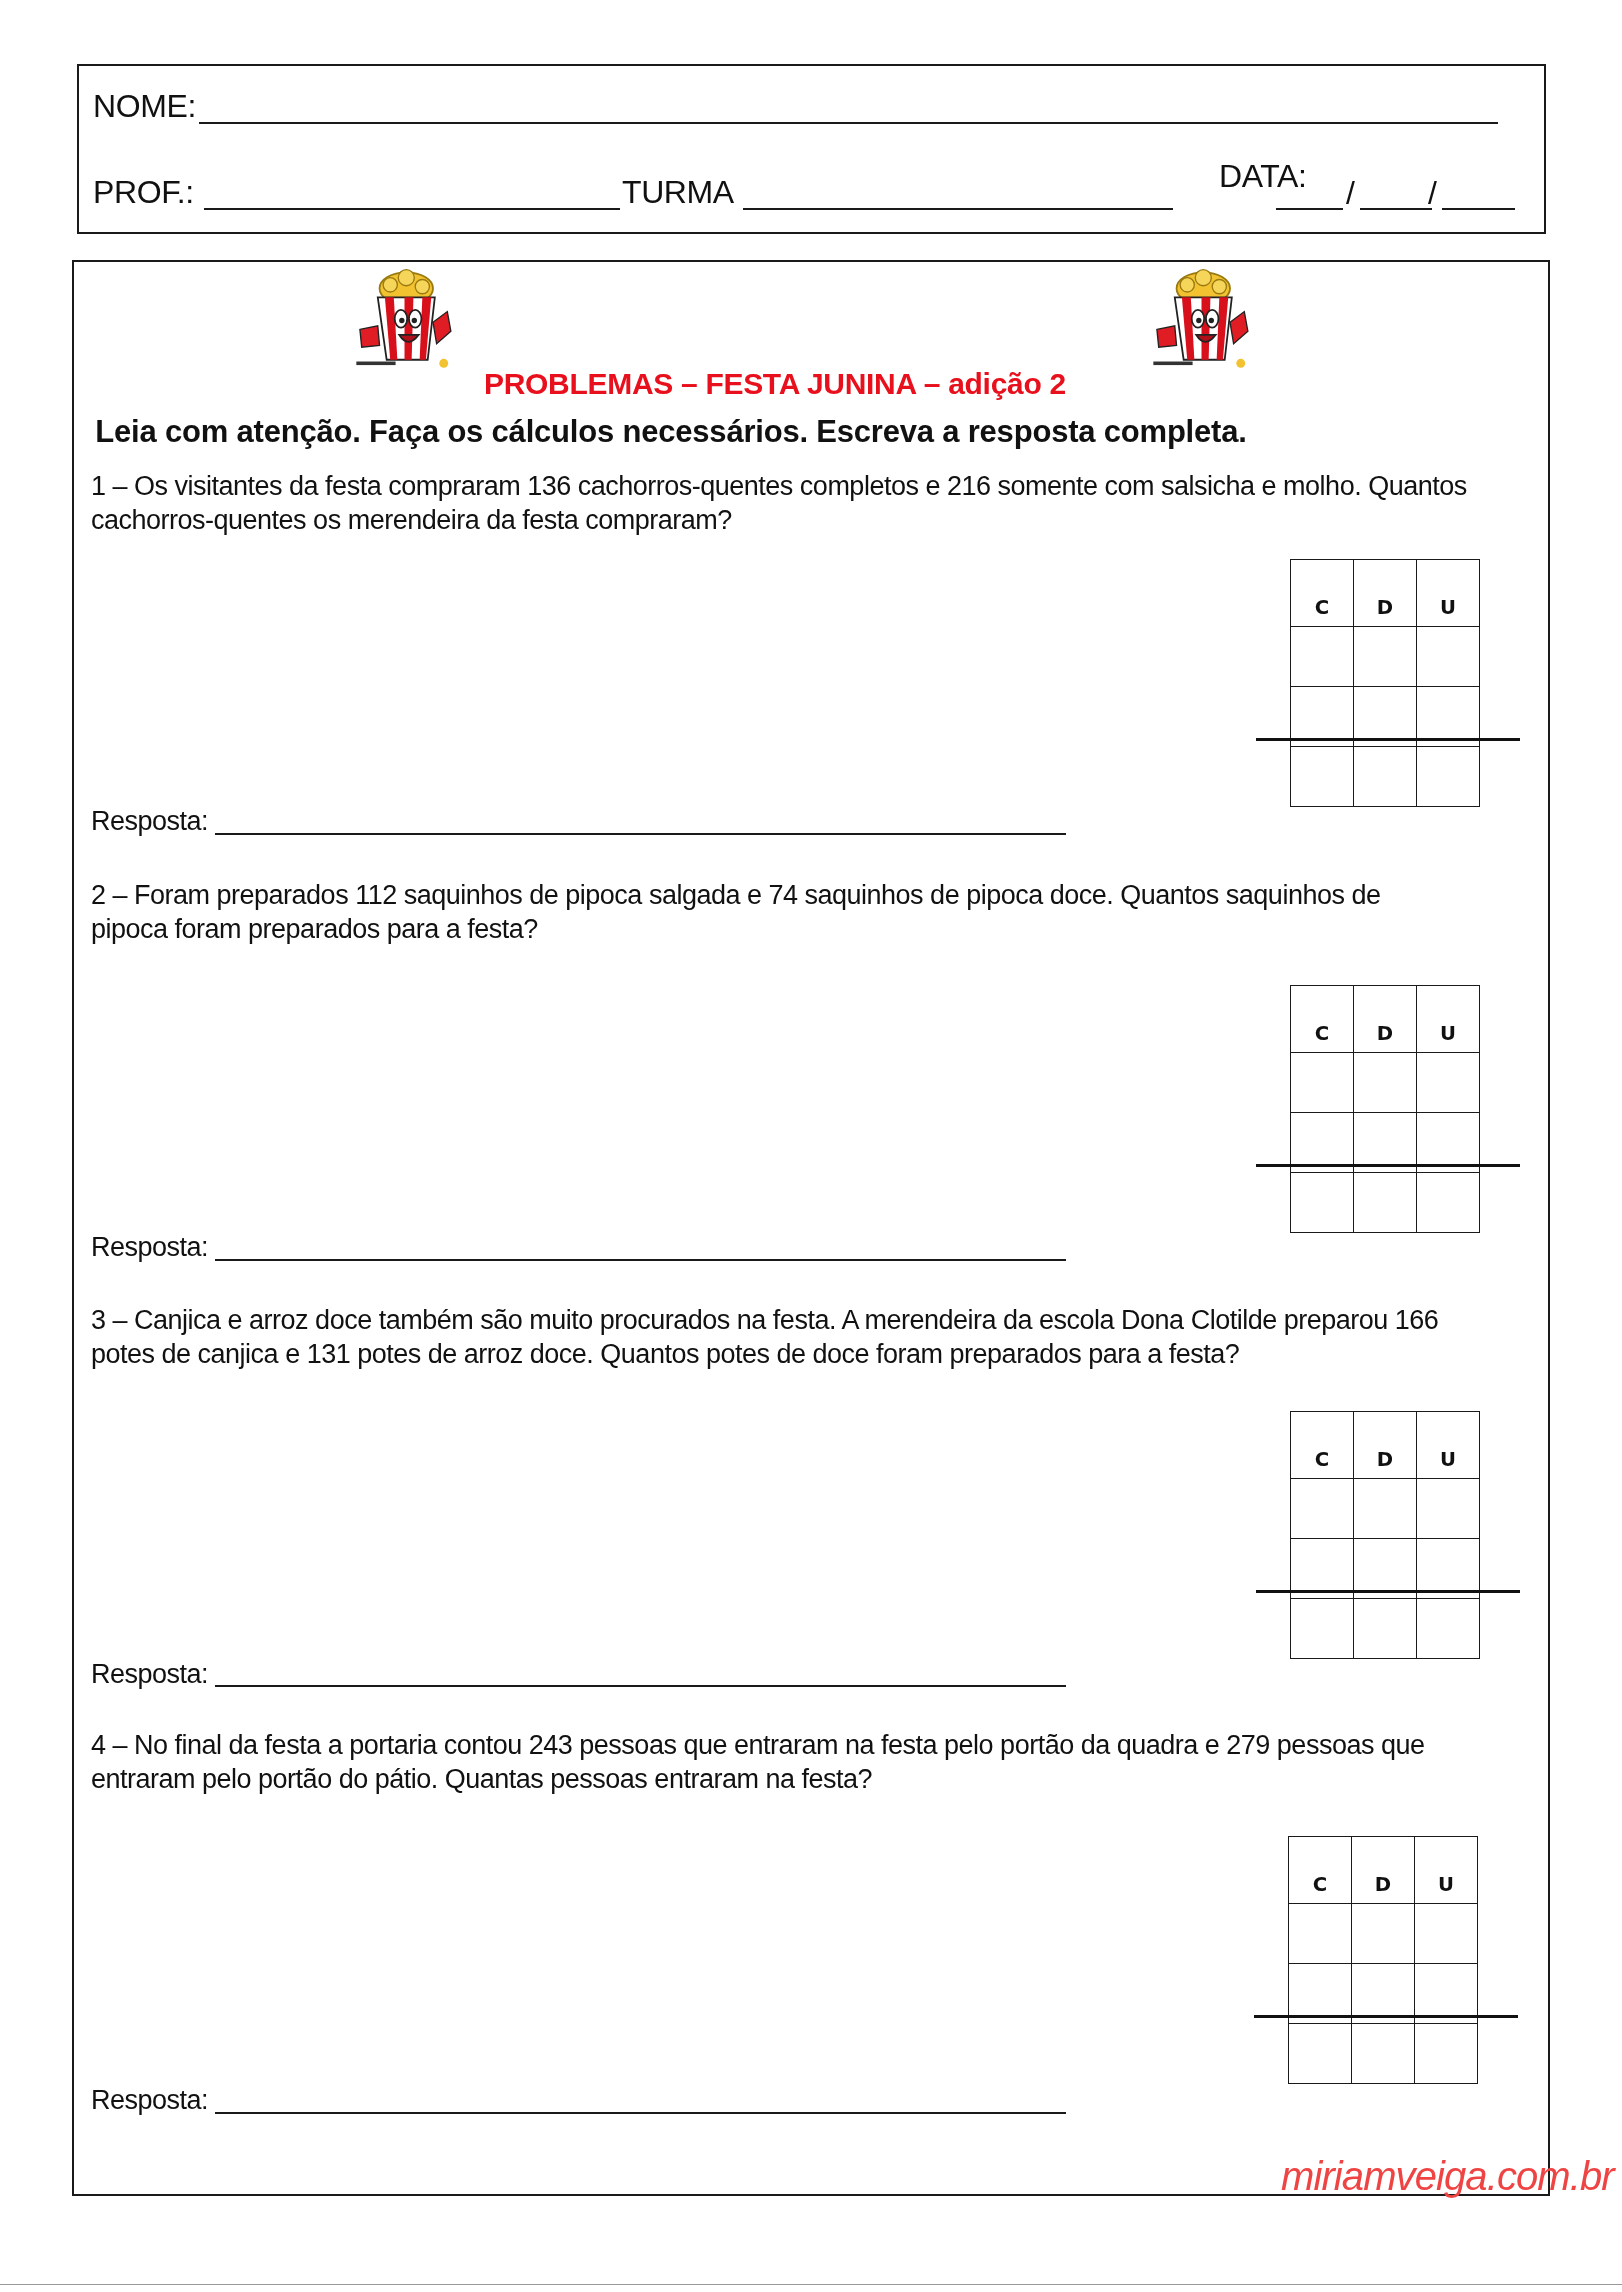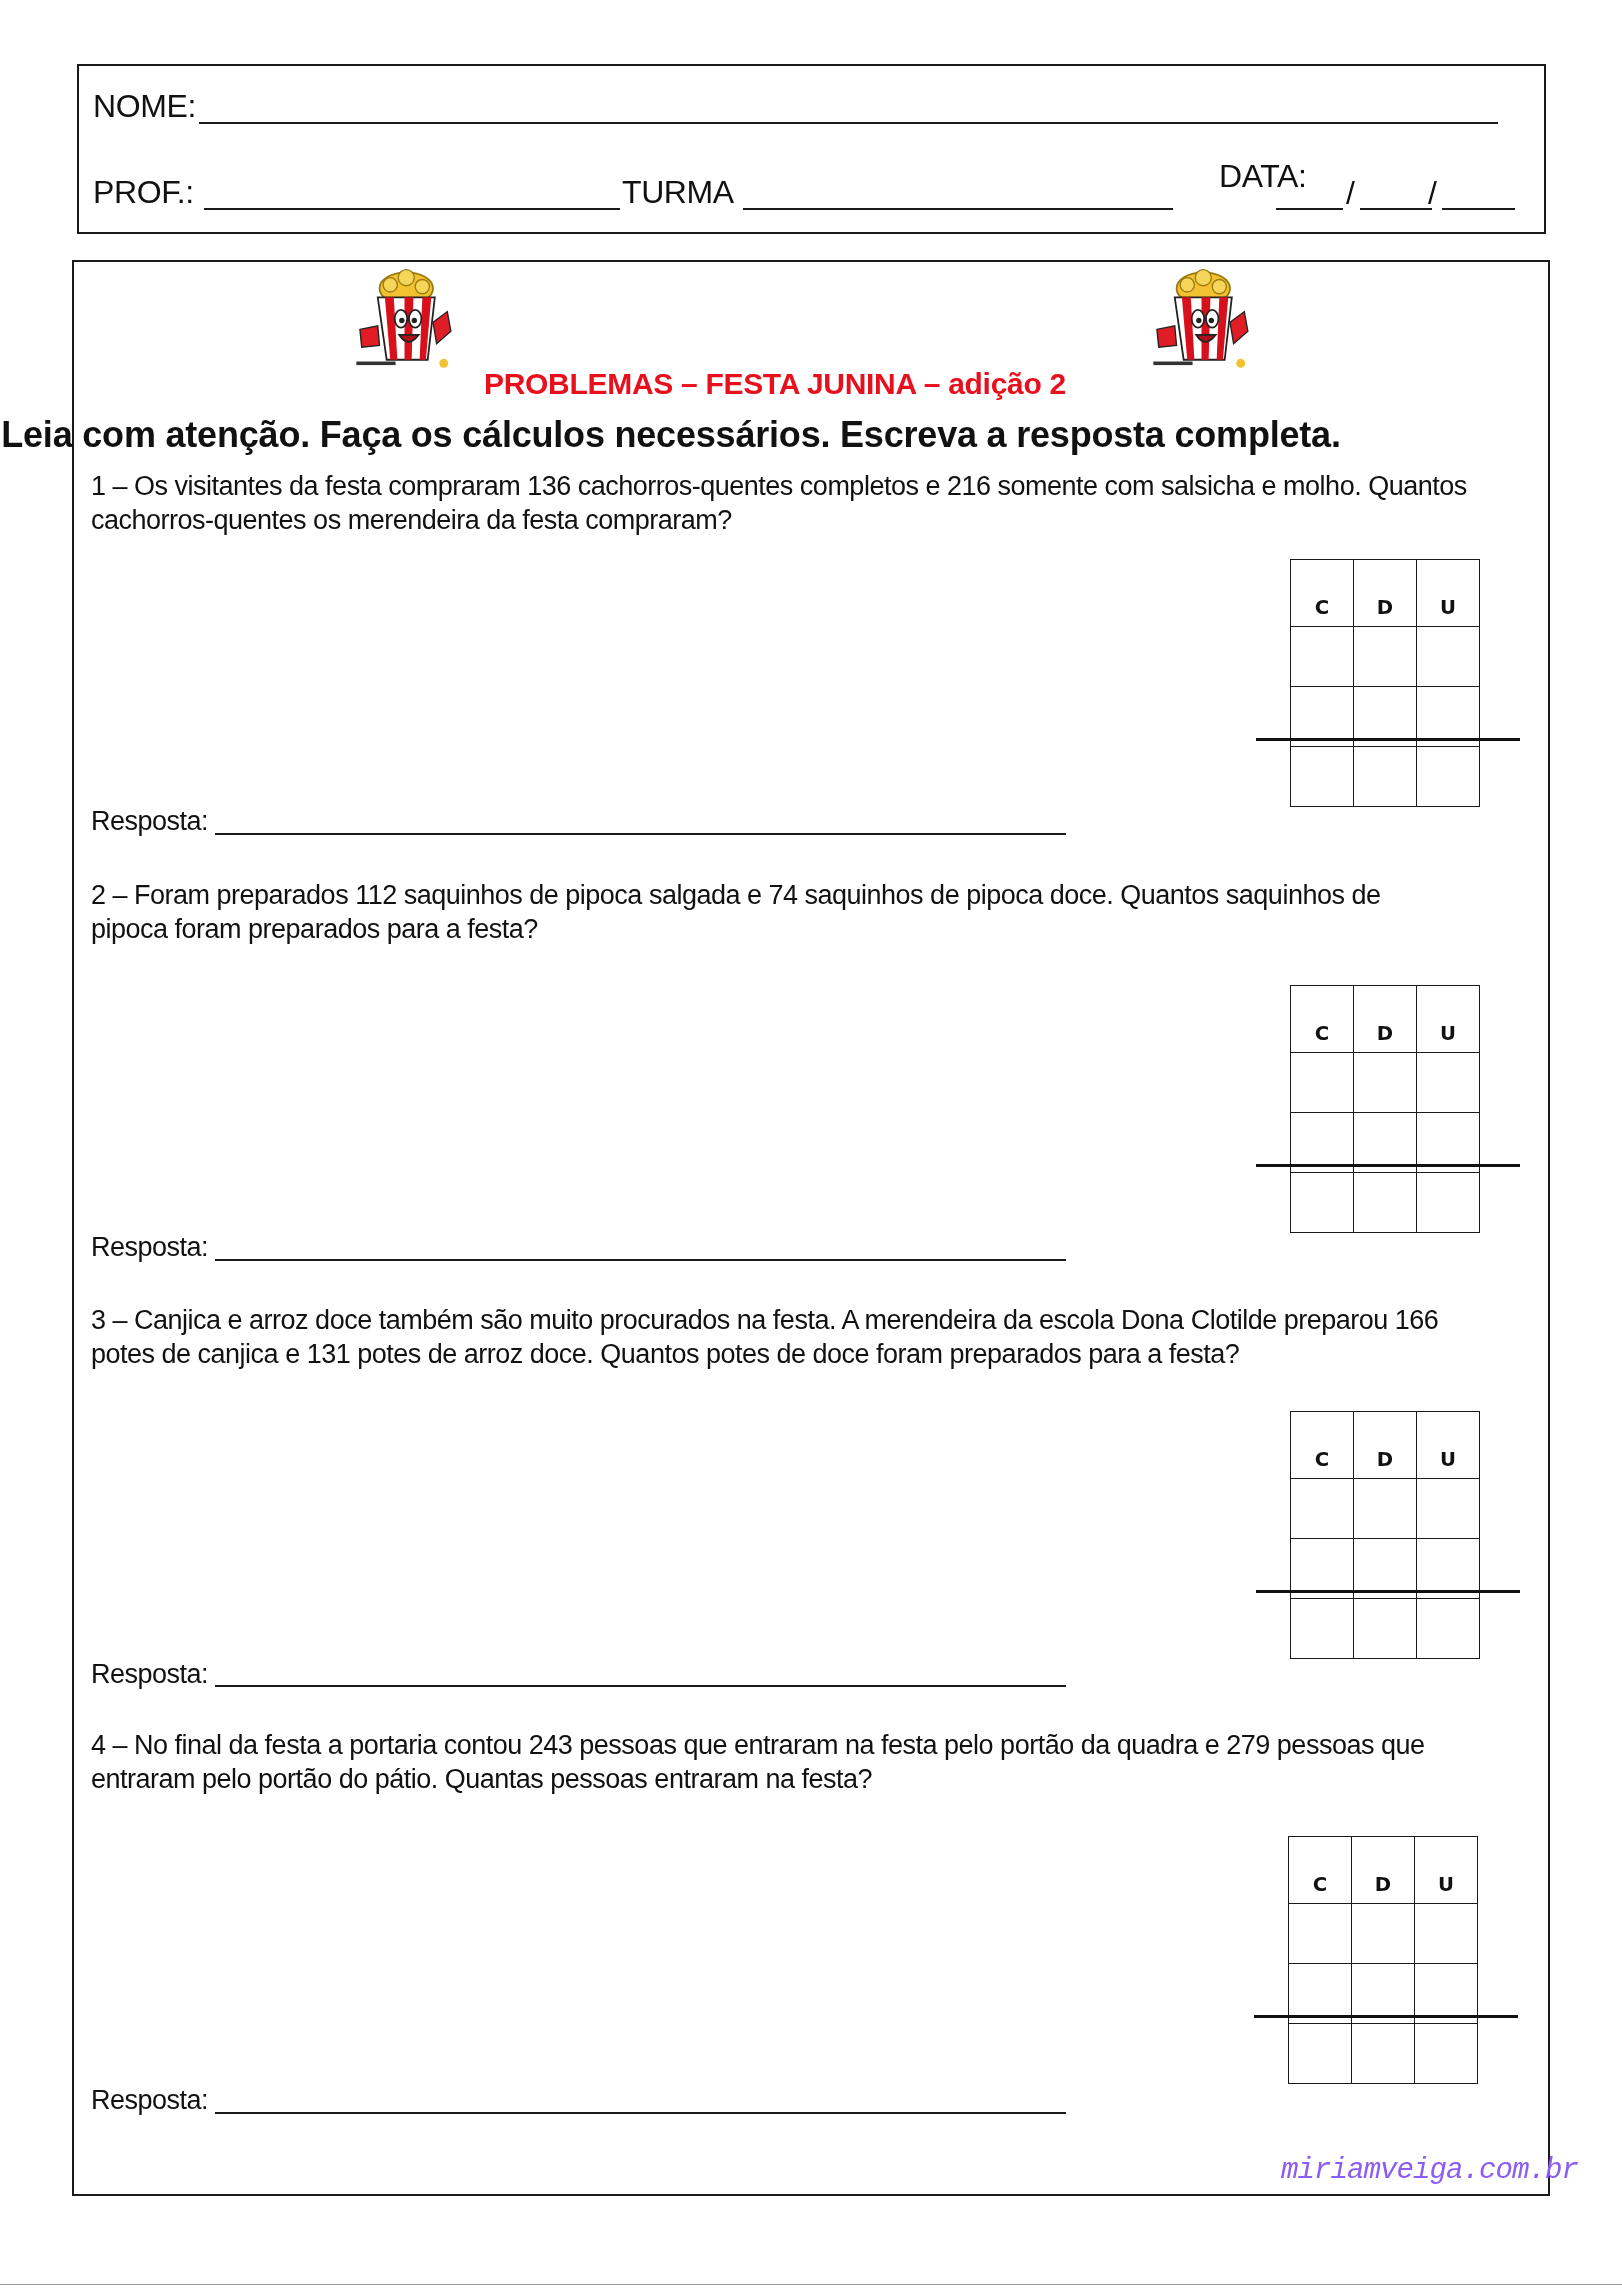--- a/index.html
+++ b/index.html
@@ -13,40 +13,40 @@
   .hdr-line { position: absolute; border-bottom: 2.7px solid #1a1a1a; height: 0; }
   .slash { position: absolute; font-size: 32px; line-height: 1; }
 
   
   .main-box { position: absolute; left: 72px; top: 260px; width: 1478px; height: 1936px;
               border: 2.7px solid #1a1a1a; box-sizing: border-box; }
 
   .title { position: absolute; left: 484px; top: 344px; font-size: 30px; font-weight: bold;
            color: #e8101c; letter-spacing: -0.3px; margin-top: 23px; }
   .instructions { position: absolute; left: 0; width: 1342px; top: 414px; text-align: center;
-                  font-size: 36px; font-weight: bold; letter-spacing: -0.2px; }
+                  font-size: 31px; font-weight: bold; letter-spacing: -0.2px; }
 
   .popcorn { position: absolute; width: 107px; height: 107px; }
 
   .question { position: absolute; left: 91px; width: 1451px; font-size: 27px; line-height: 34px;
               letter-spacing: -0.5px; }
 
   .answer-label { position: absolute; left: 91px; font-size: 27px; letter-spacing: -0.5px; }
   .answer-line { position: absolute; left: 215px; width: 851px; border-bottom: 2.7px solid #1a1a1a; height: 0; }
 
   .cdu { position: absolute; width: 191px; height: 244px; }
   .cdu-grid { position: absolute; left: 0; top: 0; border-collapse: collapse; }
   .cdu-grid td { width: 62px; height: 59px; border: 1.8px solid #1a1a1a; padding: 0;
                  text-align: center; vertical-align: bottom; font-size: 19.7px; font-weight: bold;
                  font-family: "DejaVu Sans", sans-serif; }
   .cdu-grid td.hd { padding-bottom: 7.2px; }
   .cdu-bar { position: absolute; left: -34px; width: 264px; top: 179px; border-top: 3.6px solid #111; }
 
-  .watermark { position: absolute; left: 1281px; top: 2154px; font-family: Liberation Mono, monospace;
-               font-style: italic; font-size: 29px; color: #8b5cf6; letter-spacing: -0.9px; }
+  .watermark { position: absolute; left: 1281px; top: 2154px; font-family: Liberation Sans, sans-serif;
+               font-style: italic; font-size: 40px; color: #ef4444; letter-spacing: -0.9px; }
   .bottom-rule { position: absolute; left: 0; top: 2284px; width: 1623px; border-top: 1.8px solid #999; }
 </style>
 </head>
 <body>
 
 <div class="header-box"></div>
 <span class="hdr-text" style="left:93px;top:90px;">NOME:</span>
 <div class="hdr-line" style="left:199px;top:122px;width:1299px;"></div>
 
 <span class="hdr-text" style="left:93px;top:176px;">PROF.:</span>

